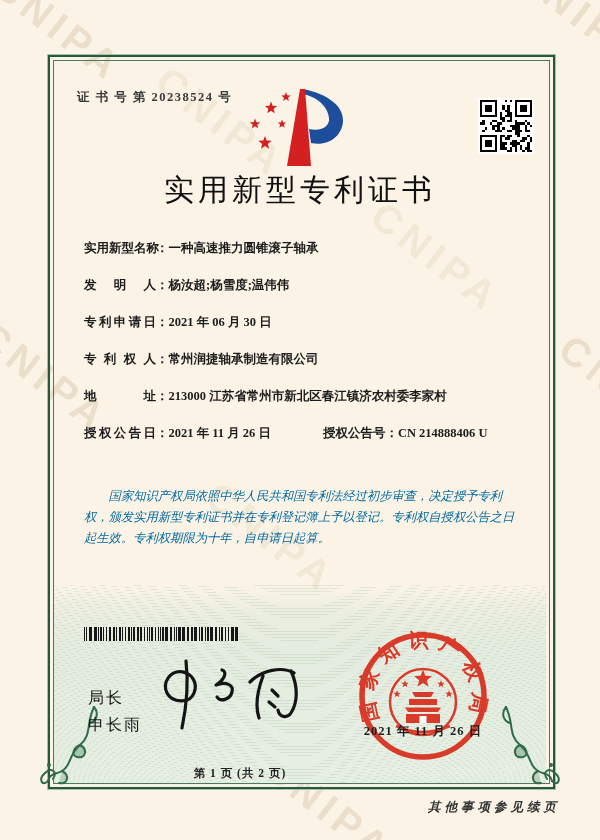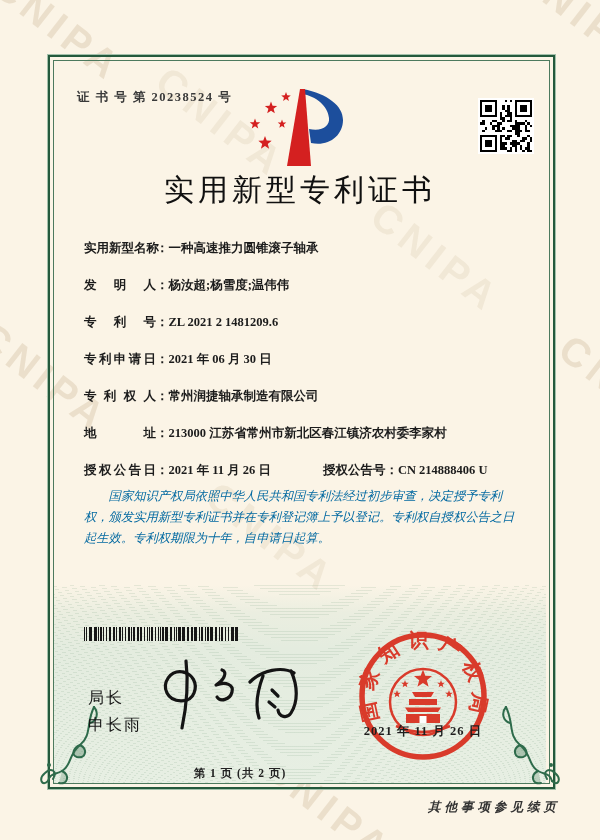--- a/index.html
+++ b/index.html
@@ -249,23 +249,20 @@
   <div class="title">实用新型专利证书</div>
 
   <div class="fields">
     <div class="frow">
       <span class="flabel">实用新型名称</span><span class="colon">：</span><span class="fvalue">一种高速推力圆锥滚子轴承</span>
     </div>
     <div class="frow">
       <span class="flabel">发明人</span><span class="colon">：</span><span class="fvalue">杨汝超;杨雪度;温伟伟</span>
     </div>
     <div class="frow">
-      <span class="flabel">专利号</span><span class="colon">：</span><span class="fvalue">ZL 2021 2 1481209.6</span>
-    </div>
-    <div class="frow">
       <span class="flabel">专利申请日</span><span class="colon">：</span><span class="fvalue">2021 年 06 月 30 日</span>
     </div>
     <div class="frow">
       <span class="flabel">专利权人</span><span class="colon">：</span><span class="fvalue">常州润捷轴承制造有限公司</span>
     </div>
     <div class="frow">
       <span class="flabel">地址</span><span class="colon">：</span><span class="fvalue">213000 江苏省常州市新北区春江镇济农村委李家村</span>
     </div>
     <div class="frow">
       <span class="flabel">授权公告日</span><span class="colon">：</span><span class="fvalue">2021 年 11 月 26 日</span><span class="fpair2"><span>授权公告号</span><span class="colon">：</span></span><span class="fvalue">CN 214888406 U</span>

